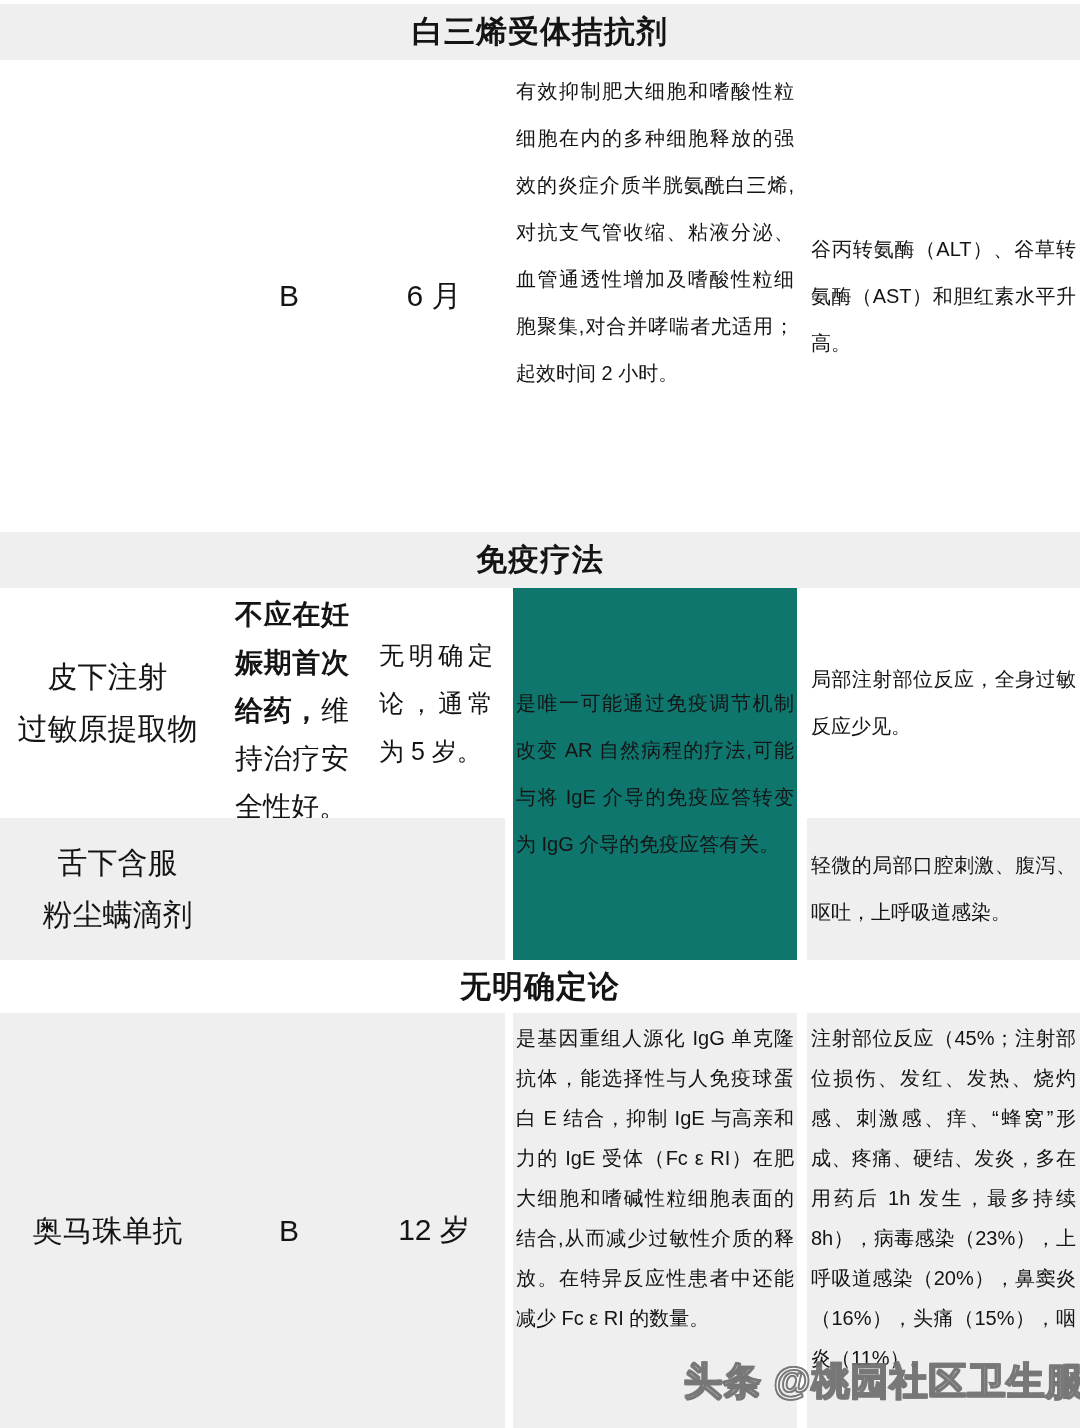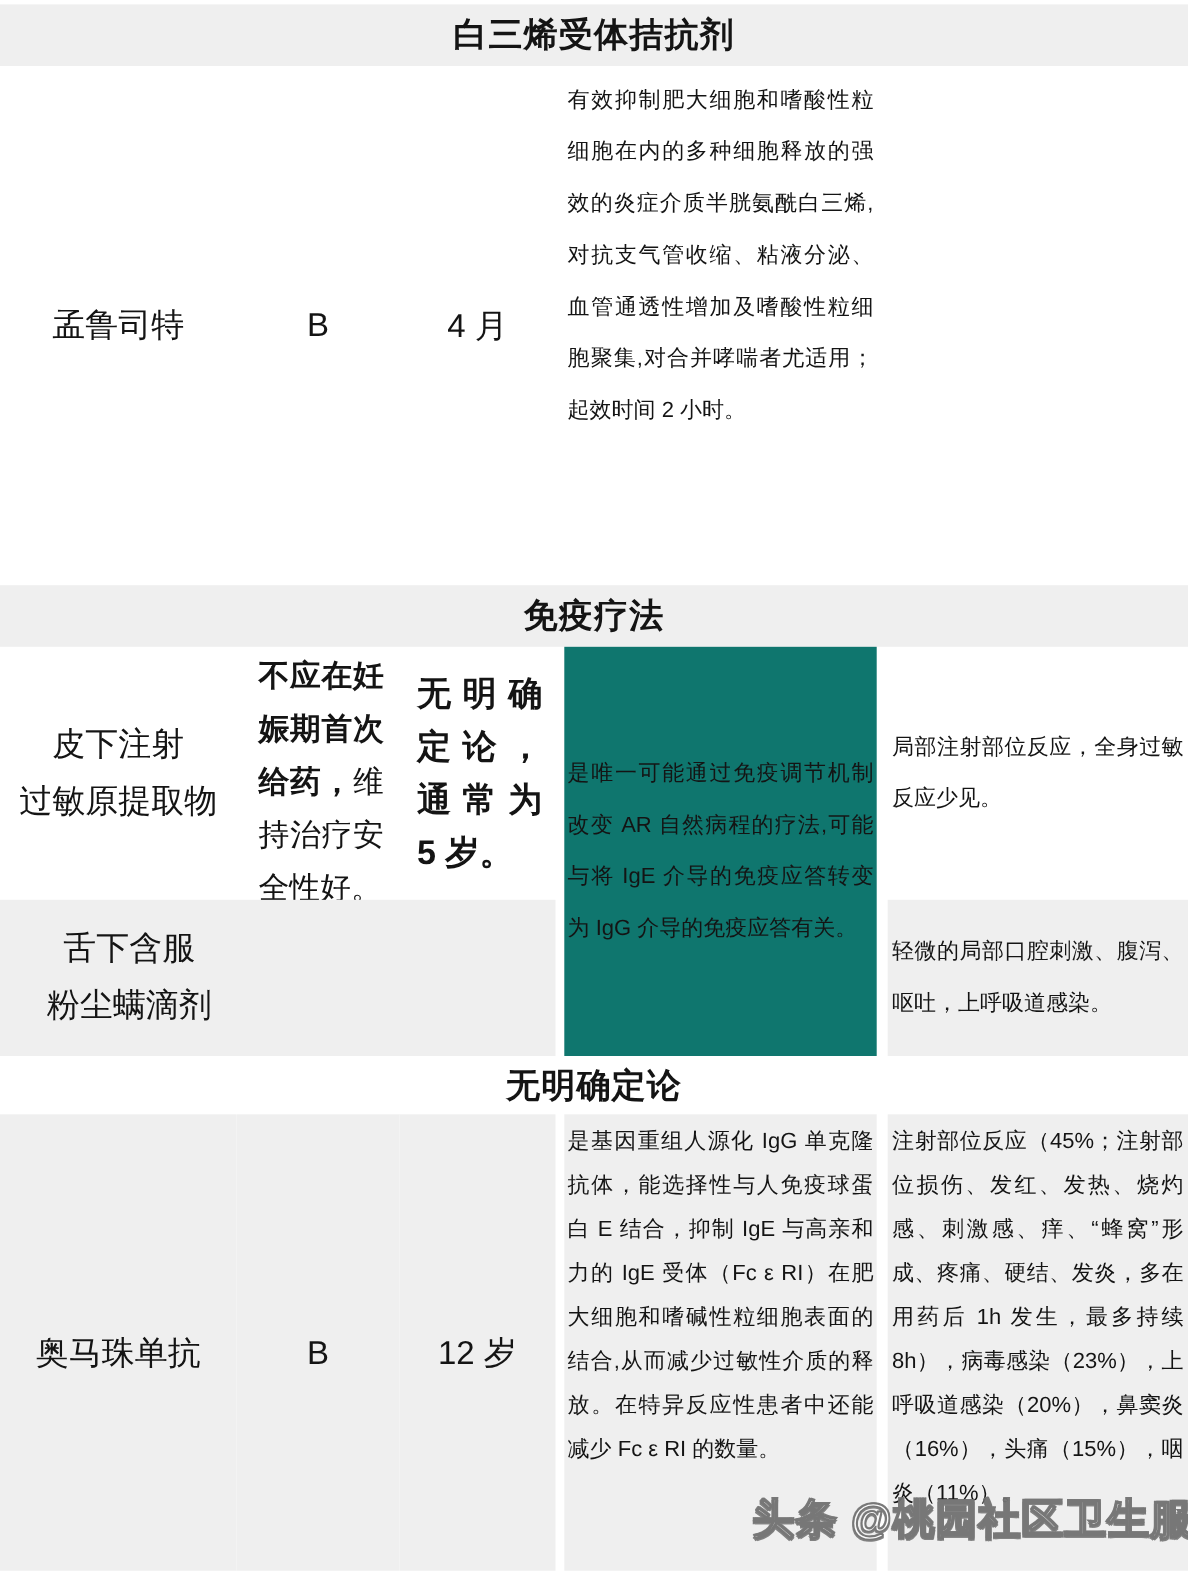--- a/index.html
+++ b/index.html
@@ -38,21 +38,21 @@
   .plain { font-size:30px; }
 
   .desc { font-size:20px; text-align:justify; }
   .lh47 { line-height:47px; }
   .lh40 { line-height:40px; }
   .pad-desc { padding:8px 3px 0 3px; }
   .pad-side { padding:0 4px; }
 
   .grade-text { font-size:28px; line-height:48px; text-align:justify; padding:3px 14px 0 20px; }
   .grade-text b { font-weight:bold; }
-  .age-text { font-size:31px; line-height:48px; text-align:justify; padding:0 12px 0 16px;font-weight:bold; }
+  .age-text { font-size:25px; line-height:48px; text-align:justify; padding:0 12px 0 16px; }
 
   .merged-desc { grid-column:5; grid-row:1 / 3; background:#0f766e; }
 
   .bottom-line { height:4px; background:#5c5c5c; width:100%; }
 
   .watermark {
     position:absolute; left:684px; top:1356px; z-index:9;
     font-size:38px; font-weight:bold; letter-spacing:1px; white-space:nowrap;
     color:#fbfbfb; opacity:0.93;
     -webkit-text-stroke:1.5px #6e6e6e;
@@ -60,26 +60,26 @@
   }
 </style>
 </head>
 <body>
 
 <div class="page">
 
   <div class="sec-header gray">白三烯受体拮抗剂</div>
 
   <div class="grid sec1-body">
-    <div class="c1 vcenter">
-      <div class="name">孟鲁司特</div>
+    <div class="c2 vcenter plain">B</div>
+    <div class="c3 vcenter plain">6 月</div>
+    <div class="c4 desc lh47 pad-desc">有效抑制肥大细胞和嗜酸性粒细胞在内的多种细胞释放的强效的炎症介质半胱氨酰白三烯,对抗支气管收缩、粘液分泌、血管通透性增加及嗜酸性粒细胞聚集,对合并哮喘者尤适用；起效时间 2 小时。</div>
+    <div class="c5 vcenter">
+      <div class="desc lh47 pad-side">谷丙转氨酶（ALT）、谷草转氨酶（AST）和胆红素水平升高。</div>
     </div>
-    <div class="c2 vcenter plain">B</div>
-    <div class="c3 vcenter plain">4 月</div>
-    <div class="c4 desc lh47 pad-desc">有效抑制肥大细胞和嗜酸性粒细胞在内的多种细胞释放的强效的炎症介质半胱氨酰白三烯,对抗支气管收缩、粘液分泌、血管通透性增加及嗜酸性粒细胞聚集,对合并哮喘者尤适用；起效时间 2 小时。</div>
   </div>
 
   <div class="sec-header gray">免疫疗法</div>
 
   <div class="grid sec2-body">
 
     <div class="c1 vcenter" style="grid-row:1;">
       <div class="name preline">皮下注射
 过敏原提取物</div>
     </div>

